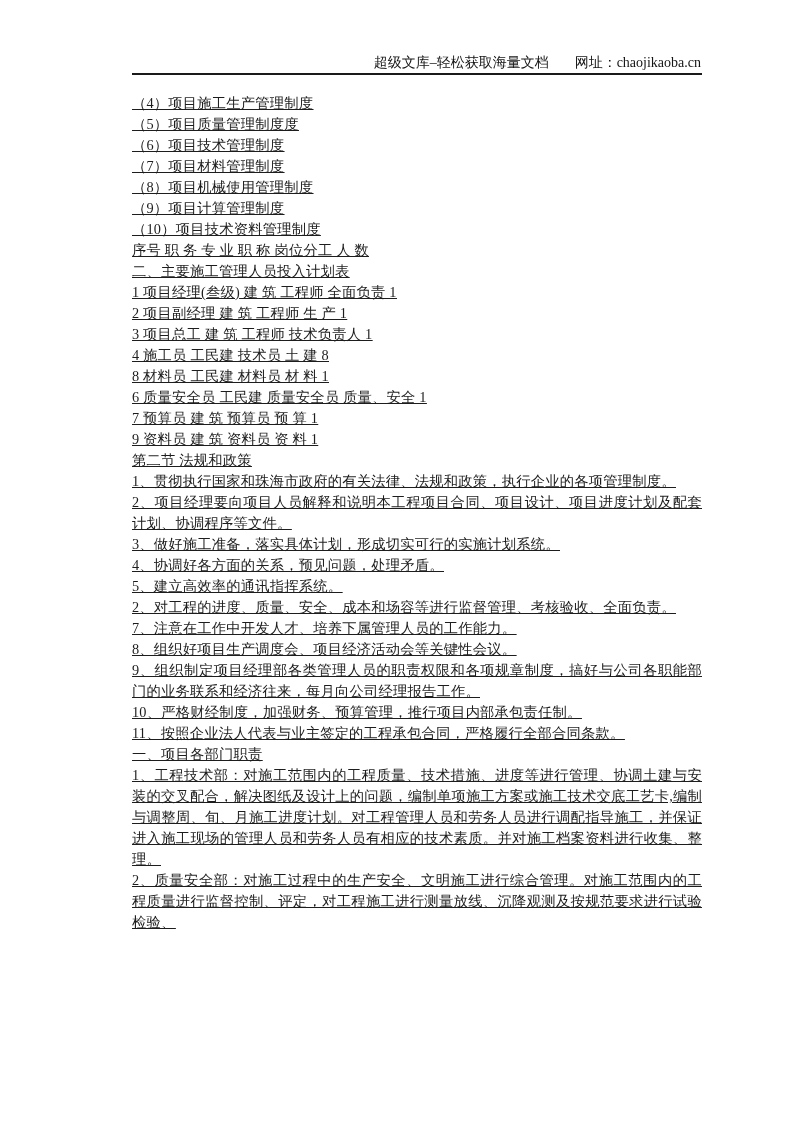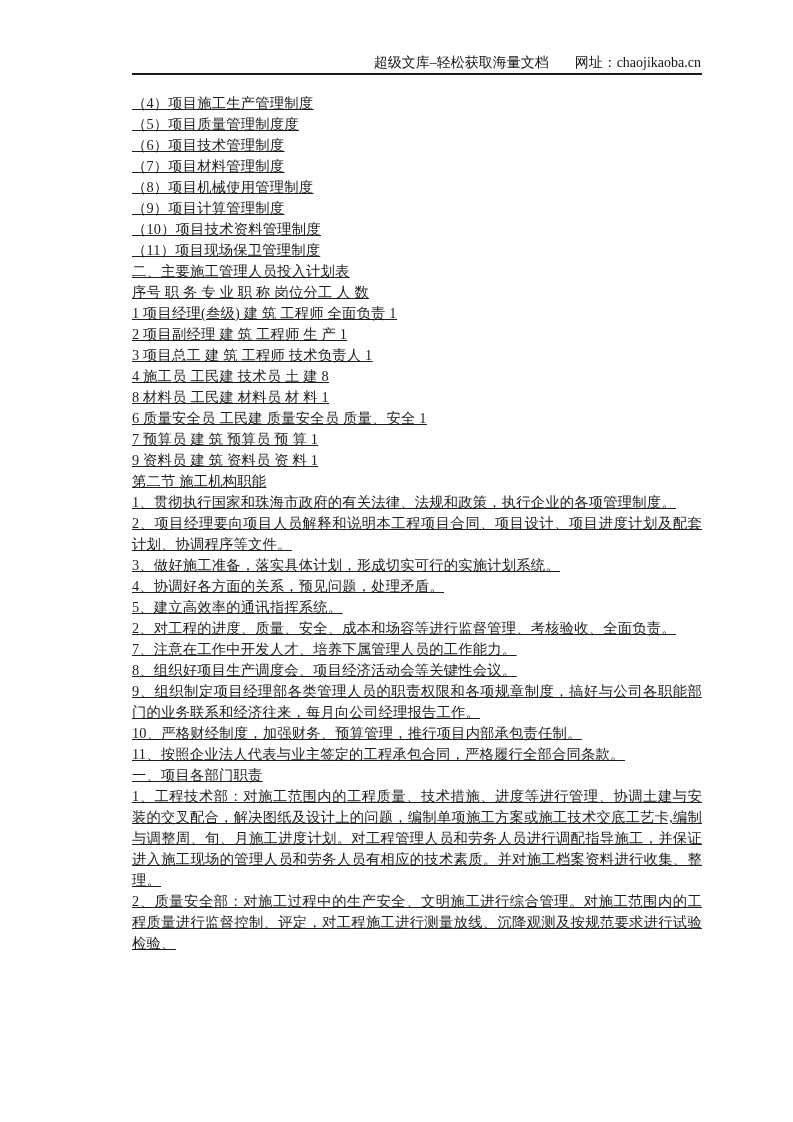--- a/index.html
+++ b/index.html
@@ -73,40 +73,39 @@
   <div class="content">
 
     <div class="block-list">
         <div class="ln">（4）项目施工生产管理制度</div>
         <div class="ln">（5）项目质量管理制度度</div>
         <div class="ln">（6）项目技术管理制度</div>
         <div class="ln">（7）项目材料管理制度</div>
         <div class="ln">（8）项目机械使用管理制度</div>
         <div class="ln">（9）项目计算管理制度</div>
         <div class="ln">（10）项目技术资料管理制度</div>
-        <div class="ln">（11）项目现场保卫管理制度</div>
       </div>
 
     <div class="block-plan">
+      <div class="ln">序号 职 务 专 业 职 称 岗位分工 人 数</div>
       <div class="ln">二、主要施工管理人员投入计划表</div>
-      <div class="ln">序号 职 务 专 业 职 称 岗位分工 人 数</div>
       <div>
           <div class="ln">1 项目经理(叁级) 建 筑 工程师 全面负责 1</div>
           <div class="ln">2 项目副经理 建 筑 工程师 生 产 1</div>
           <div class="ln">3 项目总工 建 筑 工程师 技术负责人 1</div>
           <div class="ln">4 施工员 工民建 技术员 土 建 8</div>
           <div class="ln">8 材料员 工民建 材料员 材 料 1</div>
           <div class="ln">6 质量安全员 工民建 质量安全员 质量、安全 1</div>
           <div class="ln">7 预算员 建 筑 预算员 预 算 1</div>
           <div class="ln">9 资料员 建 筑 资料员 资 料 1</div>
         </div>
     </div>
 
     <div class="block-section2">
-      <div class="ln">第二节 施工机构职能</div>
+      <div class="ln">第二节 法规和政策</div>
       <div>
           <div class="ln">1、贯彻执行国家和珠海市政府的有关法律、法规和政策，执行企业的各项管理制度。</div>
           <div class="ln">2、项目经理要向项目人员解释和说明本工程项目合同、项目设计、项目进度计划及配套计划、协调程序等文件。</div>
           <div class="ln">3、做好施工准备，落实具体计划，形成切实可行的实施计划系统。</div>
           <div class="ln">4、协调好各方面的关系，预见问题，处理矛盾。</div>
           <div class="ln">5、建立高效率的通讯指挥系统。</div>
           <div class="ln">2、对工程的进度、质量、安全、成本和场容等进行监督管理、考核验收、全面负责。</div>
           <div class="ln">7、注意在工作中开发人才、培养下属管理人员的工作能力。</div>
           <div class="ln">8、组织好项目生产调度会、项目经济活动会等关键性会议。</div>
           <div class="ln">9、组织制定项目经理部各类管理人员的职责权限和各项规章制度，搞好与公司各职能部门的业务联系和经济往来，每月向公司经理报告工作。</div>

